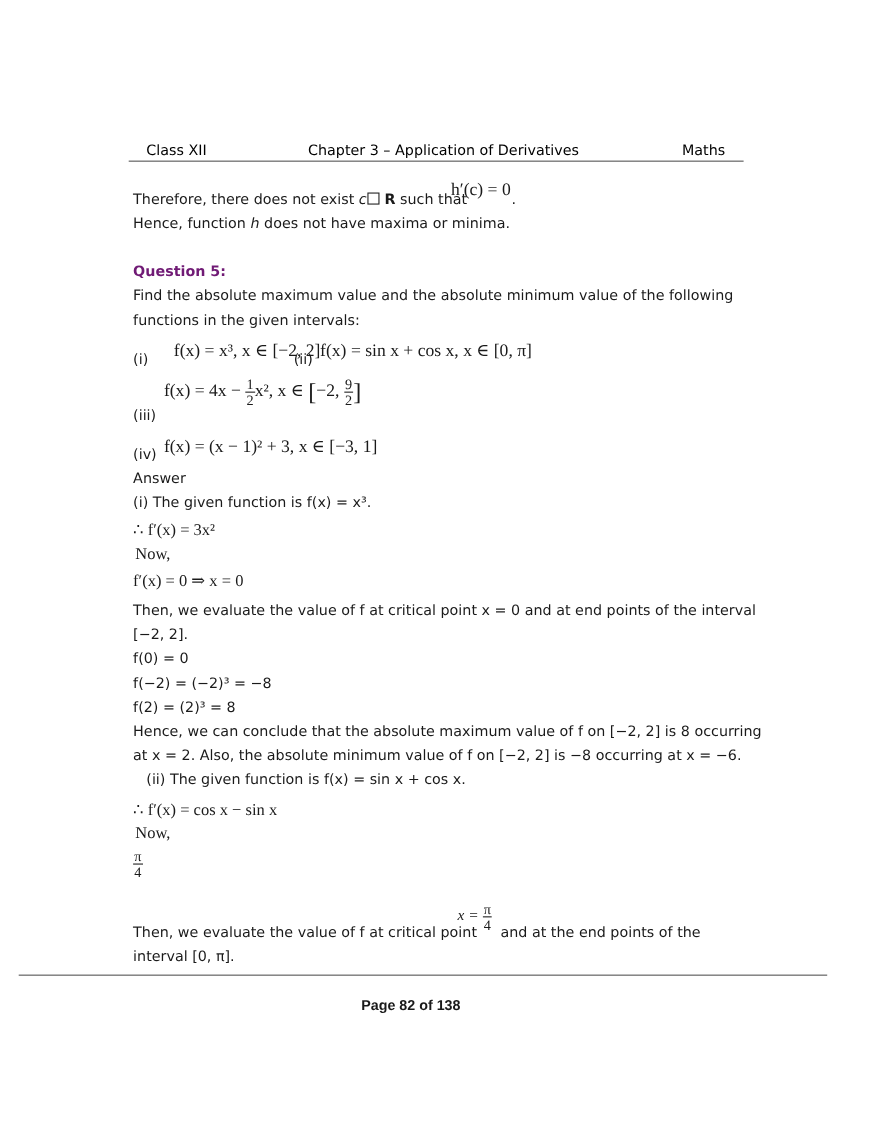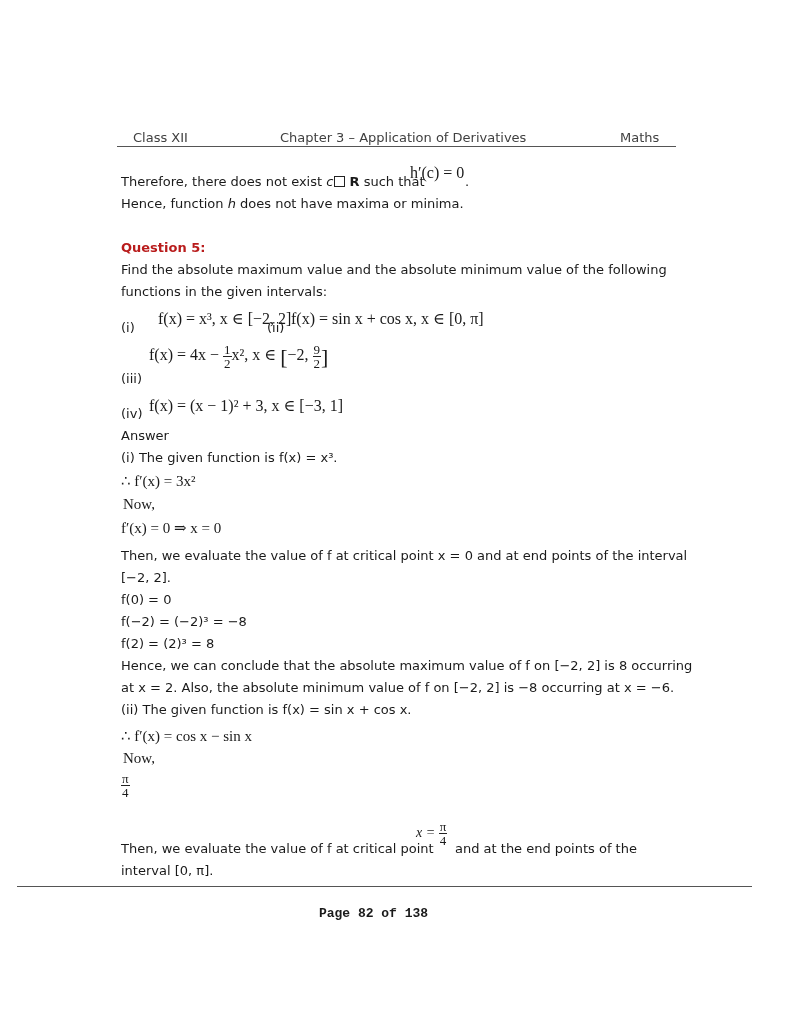--- a/index.html
+++ b/index.html
@@ -1,30 +1,30 @@
 <!DOCTYPE html>
 <html><head>
 <meta charset="utf-8">
 <style>
   html, body { margin: 0; padding: 0; background: #ffffff; }
   body { width: 791px; height: 1024px; position: relative; overflow: hidden;
          font-family: "DejaVu Sans", "Liberation Sans", sans-serif; color: #1a1a1a; }
   .abs { position: absolute; }
-  .hdr { font-size: 13px; top: 130px; color: #404040; }
+  .hdr { font-size: 13px; top: 130px; color: #000000; }
   .hdr-rule { left: 117px; width: 559px; top: 146px; height: 0; border-top: 1.5px solid #555; }
   .txt { font-size: 13px; line-height: 16px; white-space: nowrap; }
   .math { font-family: "Liberation Serif", "DejaVu Serif", serif; font-size: 15px; white-space: nowrap; }
   .math i, .txt i { font-style: italic; }
-  .q { color: #b91c1c; font-weight: bold; font-size: 13px; }
+  .q { color: #701a75; font-weight: bold; font-size: 13px; }
   .frac { display: inline-block; vertical-align: middle; text-align: center; line-height: 13px; font-size: 13px; }
   .frac .n { display: block; border-bottom: 1px solid #222; padding: 0 1px; }
   .frac .d { display: block; }
   .big { font-size: 22px; vertical-align: middle; font-weight: 300; }
   .foot-rule { left: 17px; width: 735px; top: 886px; height: 0; border-top: 1.5px solid #555; }
-  .pageno { top: 906px; left: 0; width: 747px; text-align: center; font-weight: bold; font-size: 13px; font-family: Liberation Mono, monospace; }
+  .pageno { top: 906px; left: 0; width: 747px; text-align: center; font-weight: bold; font-size: 13px; font-family: Liberation Sans, sans-serif; }
   .box { display: inline-block; width: 9px; height: 9px; border: 1px solid #222; vertical-align: -1px; margin-left: 1px; }
 </style>
 </head>
 <body>
 
 <div class="abs hdr" style="left:133px">Class XII</div>
 <div class="abs hdr" style="left:280px">Chapter 3 – Application of Derivatives</div>
 <div class="abs hdr" style="left:620px">Maths</div>
 <div class="abs hdr-rule"></div>
 
@@ -61,21 +61,21 @@
 <div class="abs math" style="left:123px; top:496px">Now,</div>
 <div class="abs math" style="left:121px; top:519px">f′(x) = 0  ⇒  x = 0</div>
 <div class="abs txt" style="left:121px; top:548px">Then, we evaluate the value of f at critical point x = 0 and at end points of the interval</div>
 <div class="abs txt" style="left:121px; top:570px">[−2, 2].</div>
 <div class="abs txt" style="left:121px; top:592px">f(0) = 0</div>
 <div class="abs txt" style="left:121px; top:614px">f(−2) = (−2)³ = −8</div>
 <div class="abs txt" style="left:121px; top:636px">f(2) = (2)³ = 8</div>
 <div class="abs txt" style="left:121px; top:658px">Hence, we can conclude that the absolute maximum value of f on [−2, 2] is 8 occurring</div>
 <div class="abs txt" style="left:121px; top:680px">at x = 2. Also, the absolute minimum value of f on [−2, 2] is −8 occurring at x = −6.</div>
 
-<div class="abs txt" style="left:121px; top:702px">(ii) The given function is f(x) = sin x + cos x.</div>
+<div class="abs txt" style="left:133px; top:702px">(ii) The given function is f(x) = sin x + cos x.</div>
 <div class="abs math" style="left:121px; top:727px">∴ f′(x) = cos x − sin x</div>
 <div class="abs math" style="left:123px; top:750px">Now,</div>
 <div class="abs math" style="left:121px; top:772px">
   <span class="frac"><span class="n">π</span><span class="d">4</span></span>
 </div>
 
 <div class="abs txt" style="left:121px; top:841px">Then, we evaluate the value of f at critical point</div>
 <div class="abs math" style="left:416px; top:820px; font-size:14px">
   <i>x = </i><span class="frac"><span class="n">π</span><span class="d">4</span></span>
 </div>

